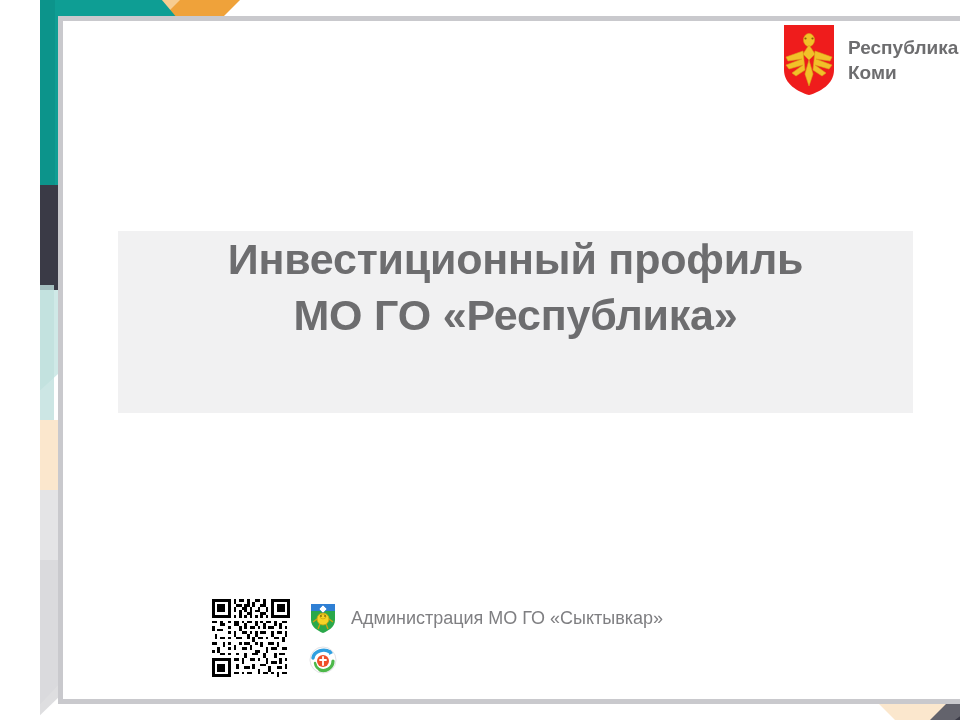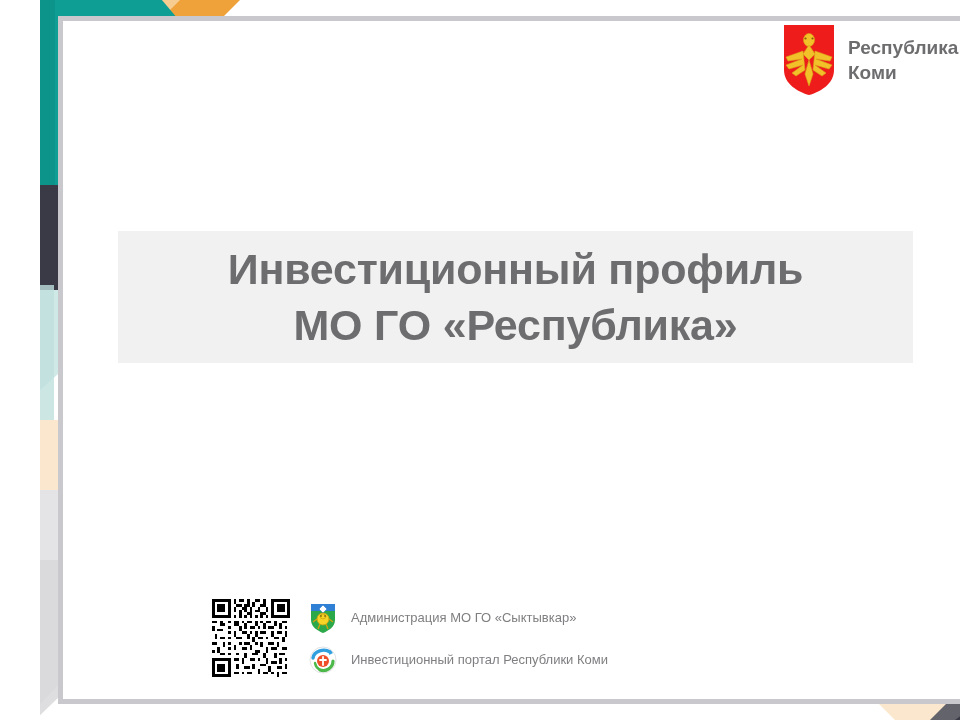--- a/index.html
+++ b/index.html
@@ -52,25 +52,25 @@
     height: 678px;
     background: #ffffff;
   }
 
   
   .title-panel {
     position: absolute;
     left: 78px;
     top: 231px;
     width: 795px;
-    height: 132px;
+    height: 182px;
     background: #f1f1f2;
     display: flex;
     align-items: center;
-    justify-content: center;
+    justify-content: flex-start;
     flex-direction: column;
     text-align: center;
   }
   .title-line {
     color: #6d6d6f;
     font-weight: bold;
     font-size: 43px;
     line-height: 56px;
     letter-spacing: -0.2px;
     white-space: nowrap;
@@ -124,21 +124,21 @@
     gap: 13px;
     height: 36px;
   }
   .footer-icon {
     width: 30px;
     height: 32px;
     flex: 0 0 auto;
   }
   .footer-label {
     color: #7f7f82;
-    font-size: 13px;
+    font-size: 18px;
     line-height: 24px;
     white-space: nowrap;
   }
 </style>
 </head>
 <body>
 
 <div id="slide">
 
   <svg class="deco" viewBox="0 0 960 720" width="960" height="720" preserveAspectRatio="none">
@@ -383,19 +383,18 @@
           <svg viewBox="0 0 30 32" width="30" height="32">
             <circle cx="15" cy="16" r="13" fill="#ffffff" stroke="#e3e3e6" stroke-width="1"></circle>
             <path d="M5 14 C6 7 16 4 22 8" stroke="#2f9fe0" stroke-width="3.4" fill="none" stroke-linecap="round"></path>
             <path d="M22 6 L25 9 L21 11 Z" fill="#2f9fe0"></path>
             <path d="M25 17 C25 24 18 28 12 26" stroke="#4db84a" stroke-width="3.2" fill="none" stroke-linecap="round"></path>
             <path d="M7 19 C8 25 14 28 19 26" stroke="#4db84a" stroke-width="2.4" fill="none" stroke-linecap="round"></path>
             <circle cx="15" cy="17" r="6" fill="#ef4f28"></circle>
             <path d="M15 13 L15 21 M12 16 L18 16" stroke="#ffffff" stroke-width="1.8" stroke-linecap="round"></path>
           </svg>
         </div>
-        <div class="footer-label">Инвестиционный портал Республики Коми</div>
       </div>
 
     </div>
   </div>
 
 </div>
 
 </body></html>

